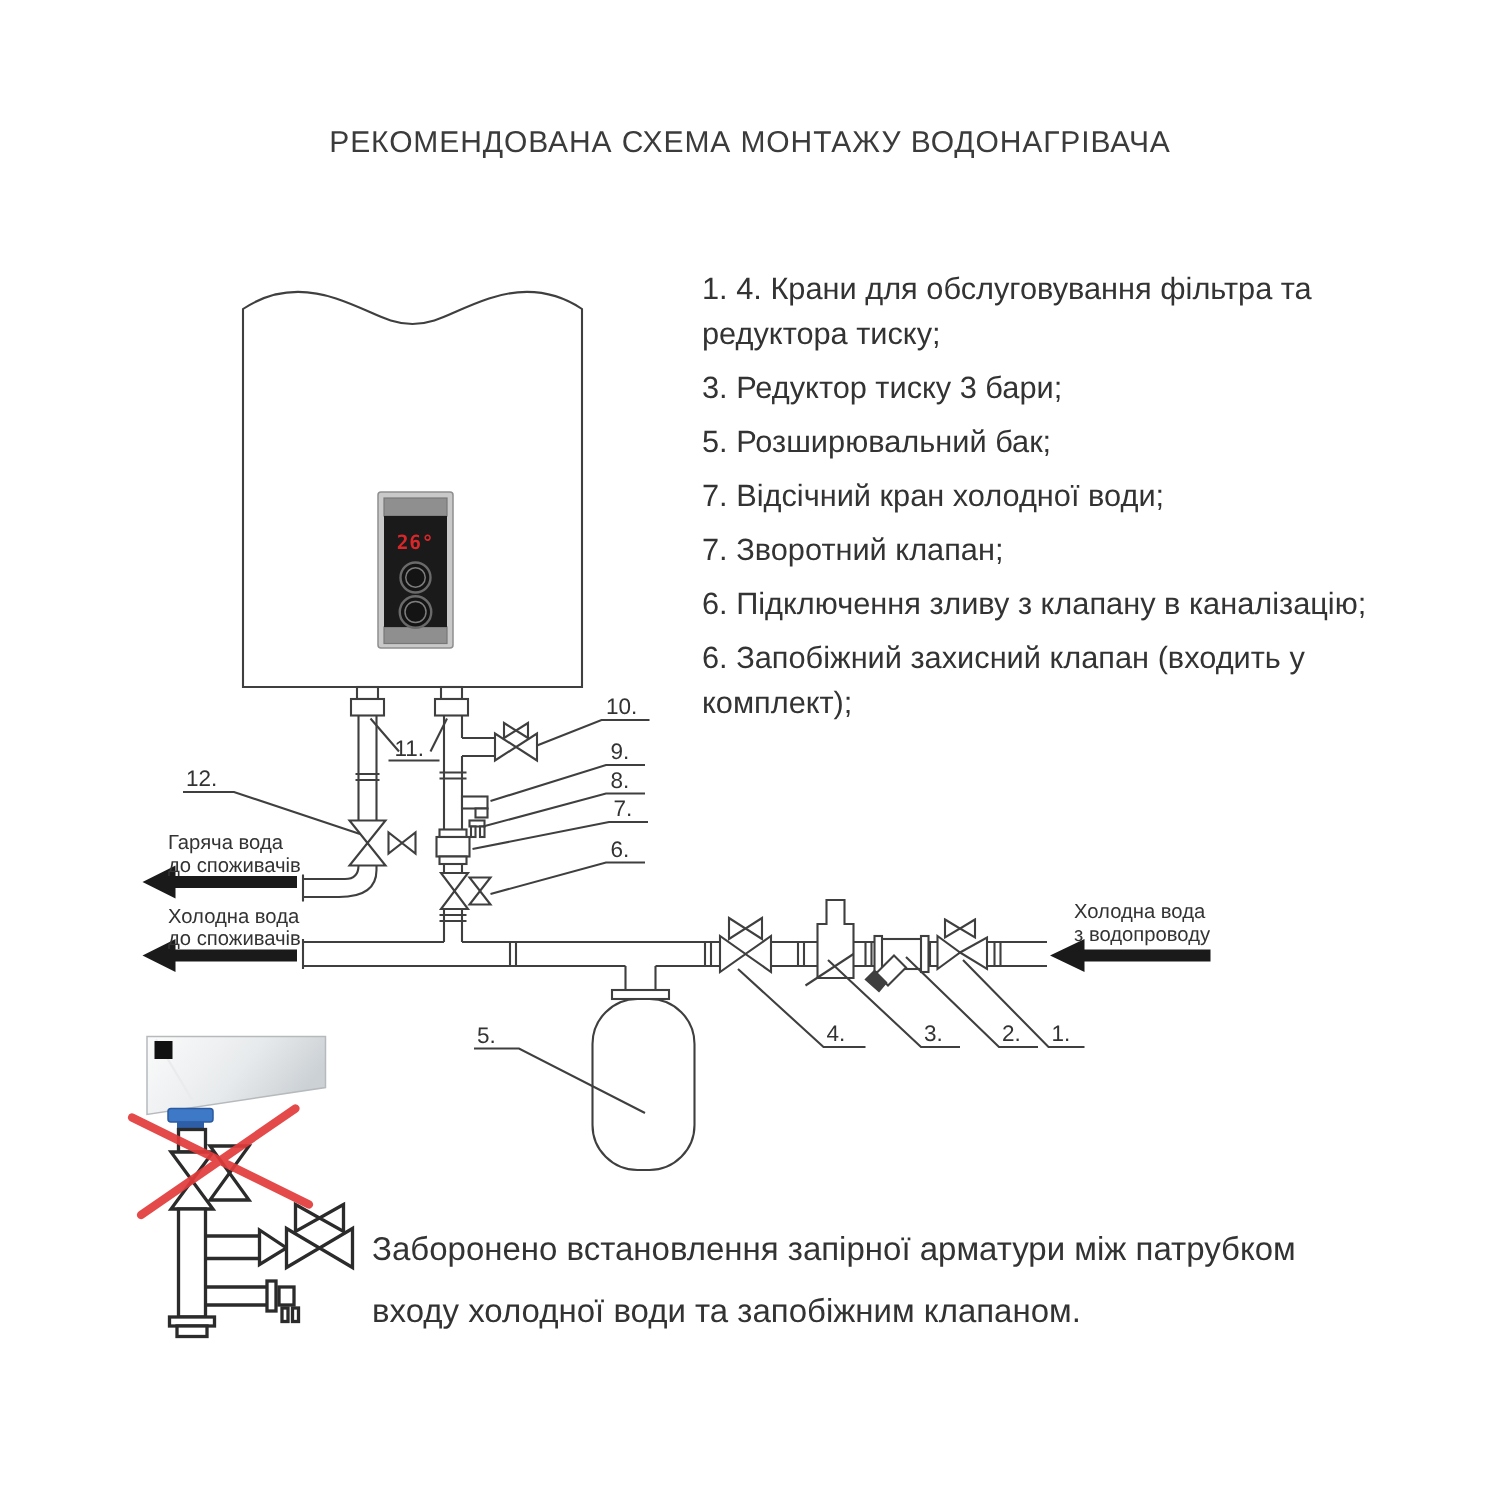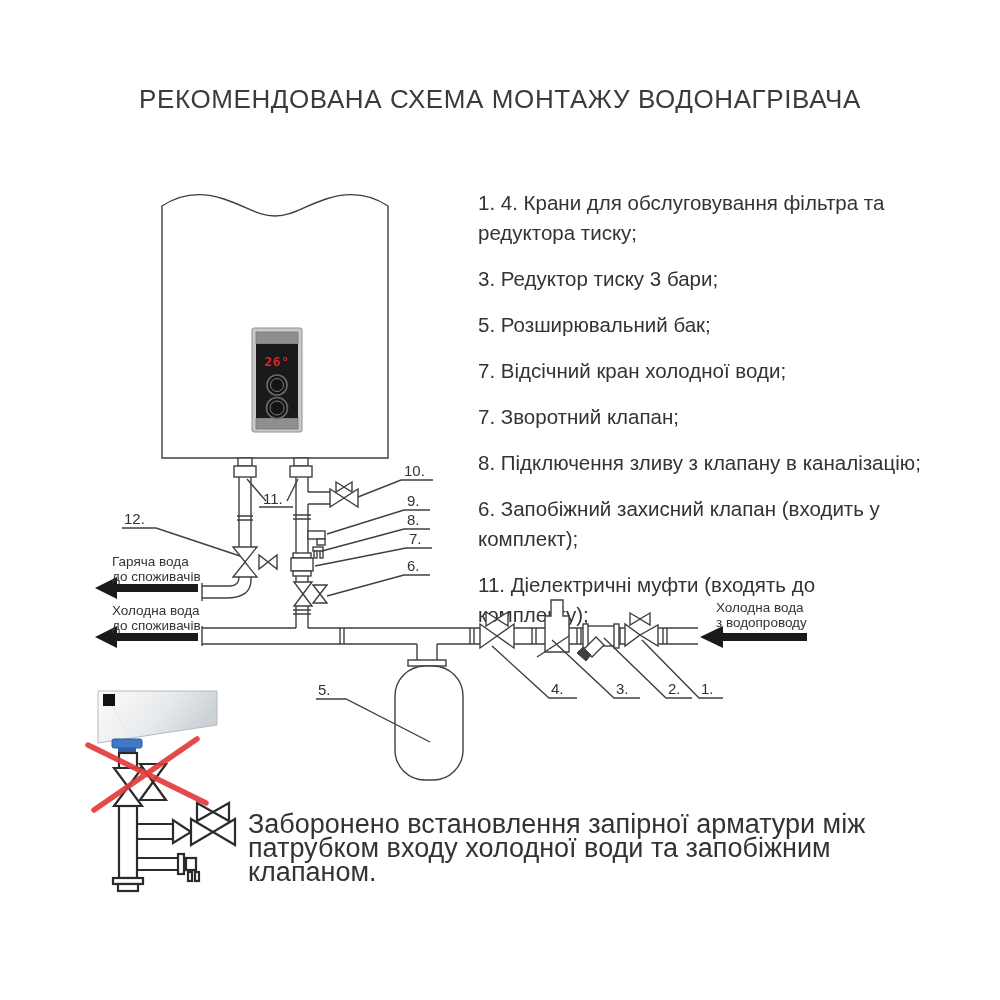--- a/index.html
+++ b/index.html
@@ -2,30 +2,30 @@
 <html><head>
 <meta charset="utf-8">
 <style>
   html,body{margin:0;padding:0;background:#ffffff;}
   .page{
     position:relative;width:1000px;height:1000px;background:#ffffff;overflow:hidden;
     font-family:"Liberation Sans","DejaVu Sans",sans-serif;color:#333333;
   }
   .title{
     position:absolute;top:84px;left:0;width:1000px;text-align:center;
-    font-size:26px;font-weight:500;letter-spacing:0.6px;color:#3b3b3b;margin:0;
+    font-size:20px;font-weight:500;letter-spacing:0.6px;color:#3b3b3b;margin:0;
   }
   .legend{
     position:absolute;left:462px;top:172px;width:482px;
     font-size:20.5px;line-height:30px;color:#333333;
   }
-  .legend-item{margin:16px;padding:0;}
+  .legend-item{margin:6px;padding:0;}
   .warning{
     position:absolute;left:248px;top:812px;width:645px;
-    font-size:27px;line-height:24px;color:#333333;
+    font-size:22px;line-height:41px;color:#333333;
   }
   svg{position:absolute;left:0;top:0;}
   .ln{stroke:#3f3f3f;stroke-width:1.4;fill:none;}
   .shape{stroke:#3f3f3f;stroke-width:1.4;fill:#ffffff;}
   .callout-text{font-size:15px;fill:#333333;}
   .flow-text{font-size:13.5px;fill:#333333;}
   .arrow{fill:#1a1a1a;stroke:none;}
   .mini{stroke:#2b2b2b;stroke-width:2.2;fill:#ffffff;}
   .mini-ln{stroke:#2b2b2b;stroke-width:2.2;fill:none;}
   .led{font-family:"DejaVu Sans Mono",monospace;font-size:13px;font-weight:bold;fill:#d8272b;letter-spacing:0.5px;}
@@ -36,23 +36,22 @@
 <div class="page">
 
   <h1 class="title">РЕКОМЕНДОВАНА СХЕМА МОНТАЖУ ВОДОНАГРІВАЧА</h1>
 
   <div class="legend">
     <div class="legend-item">1. 4. Крани для обслуговування фільтра та редуктора тиску;</div>
     <div class="legend-item">3. Редуктор тиску 3 бари;</div>
     <div class="legend-item">5. Розширювальний бак;</div>
     <div class="legend-item">7. Відсічний кран холодної води;</div>
     <div class="legend-item">7. Зворотний клапан;</div>
-    <div class="legend-item">8. Підключення зливу з клапану в каналізацію;</div>
+    <div class="legend-item">6. Підключення зливу з клапану в каналізацію;</div>
     <div class="legend-item">6. Запобіжний захисний клапан (входить у комплект);</div>
-    <div class="legend-item">11. Діелектричні муфти (входять до комплекту);</div>
   </div>
 
   <svg width="1000" height="1000" viewBox="0 0 1000 1000">
     <defs>
       <linearGradient id="tankGrad" x1="0" y1="0" x2="1" y2="0.35">
         <stop offset="0" stop-color="#fbfbfb"></stop>
         <stop offset="0.6" stop-color="#e7eaec"></stop>
         <stop offset="1" stop-color="#ccd1d5"></stop>
       </linearGradient>
     </defs>

